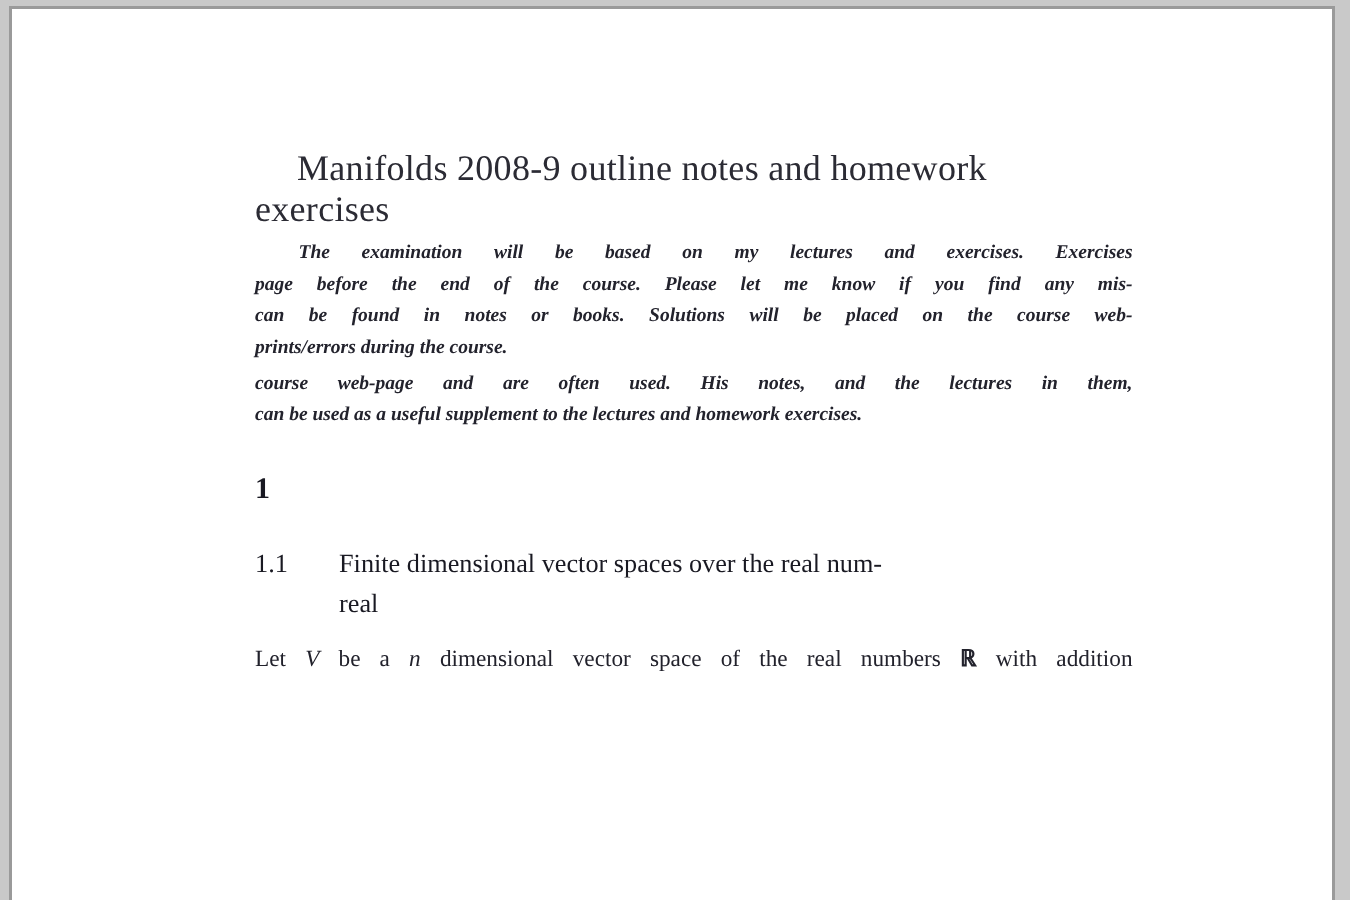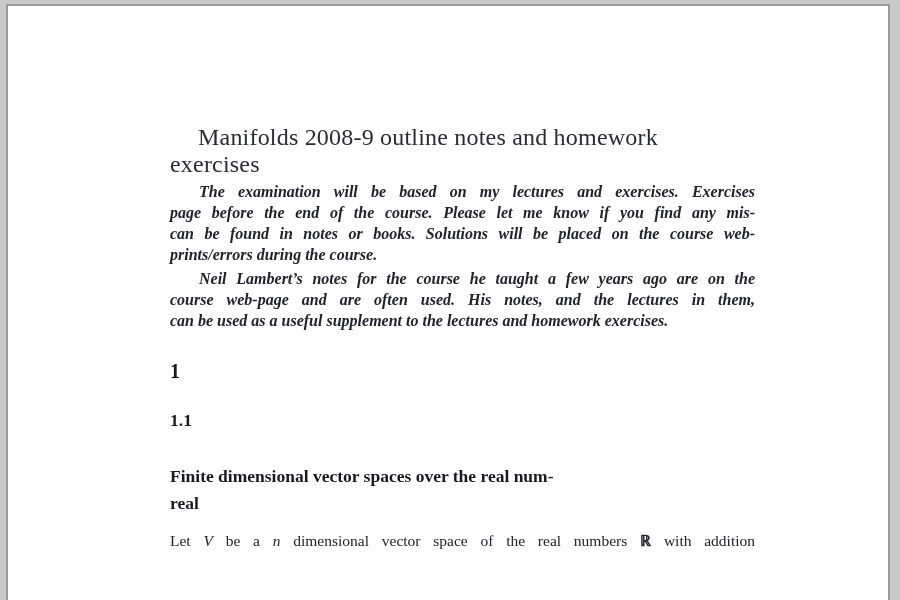--- a/index.html
+++ b/index.html
@@ -18,34 +18,34 @@
     border-left: 2px solid #9a9a9a;
     border-right: 2px solid #9a9a9a;
   }
   .text-block {
     position: absolute;
     left: 162px; top: 0;
     width: 585px;
     color: #23232c;
   }
   .doc-title {
-    margin-top: 118px;
+    margin-top: 94px;
     font-size: 24px;
     line-height: 27px;
     font-weight: normal;
     color: #2b2b34;
     letter-spacing: 0.2px;
   }
   .doc-title .tline { display: block; }
   .doc-title .tline.first { padding-left: 28px; }
   .italic-para {
     margin-top: 3px;
     font-style: italic;
     font-weight: bold;
-    font-size: 16px;
+    font-size: 13px;
     line-height: 21px;
     color: #22222c;
   }
   .italic-para .jline {
     display: block;
     text-align: justify;
     text-align-last: justify;
   }
   .italic-para .jline.first { padding-left: 29px; }
   .italic-para .jline.last {
@@ -59,23 +59,22 @@
     line-height: 26px;
     font-weight: bold;
     color: #191922;
   }
   .section-heading .sec-num { flex: 0 0 47px; }
   .subsection-heading {
     margin-top: 23px;
     display: flex;
     font-size: 17.5px;
     line-height: 27px;
-    font-weight: bold;
+    font-weight: normal;
     color: #191922;
-    flex-direction: column;
   }
   .subsection-heading .sec-num { flex: 0 0 56px; }
   .subsection-heading .hline { display: block; }
   .body-para {
     margin-top: 14px;
     font-size: 15.5px;
     line-height: 20px;
     color: #22222c;
     text-align: justify;
     text-align-last: justify;
@@ -95,21 +94,20 @@
     </h1>
 
     <p class="italic-para">
       <span class="jline first">The examination will be based on my lectures and exercises. Exercises</span>
       <span class="jline">page before the end of the course. Please let me know if you find any mis-</span>
       <span class="jline">can be found in notes or books. Solutions will be placed on the course web-</span>
       <span class="jline last">prints/errors during the course.</span>
     </p>
 
     <p class="italic-para">
-      <span class="jline first">Neil Lambert’s notes for the course he taught a few years ago are on the</span>
       <span class="jline">course web-page and are often used. His notes, and the lectures in them,</span>
       <span class="jline last">can be used as a useful supplement to the lectures and homework exercises.</span>
     </p>
 
     <h2 class="section-heading">
       <span class="sec-num">1</span>
     </h2>
 
     <h3 class="subsection-heading">
       <span class="sec-num">1.1</span>

